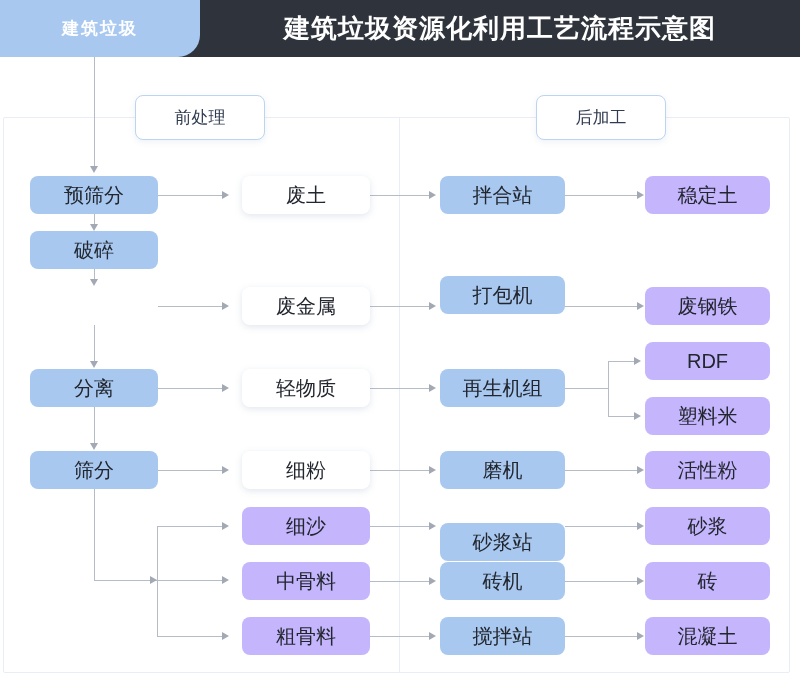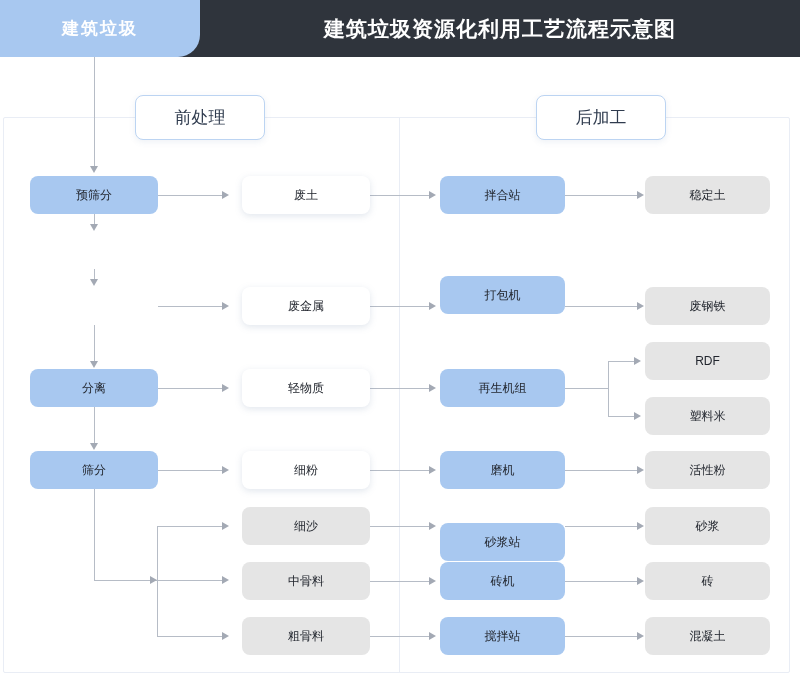--- a/index.html
+++ b/index.html
@@ -12,21 +12,21 @@
   #root { position: relative; width: 800px; height: 676px; background: #fff; }
 
   
   .header-bar {
     position: absolute; left: 0; top: 0; width: 800px; height: 57px;
     background: #2f343c; border-radius: 0 0 0 0;
   }
   .header-title {
     position: absolute; left: 200px; top: 0; width: 600px; height: 57px;
     display: flex; align-items: center; justify-content: center;
-    color: #ffffff; font-size: 21px; font-weight: bold; letter-spacing: 1px;
+    color: #ffffff; font-size: 26px; font-weight: bold; letter-spacing: 1px;
   }
   .header-tab {
     position: absolute; left: 0; top: 0; width: 200px; height: 57px;
     background: #a8c8f0;
     border-radius: 0 0 22px 0;
     display: flex; align-items: center; justify-content: center;
     color: #ffffff; font-size: 17px; font-weight: bold; letter-spacing: 2px;
   }
 
   
@@ -53,27 +53,27 @@
     z-index: 5;
   }
   #pill-pre  { left: 135px; top: 95px; width: 130px; }
   #pill-post { left: 536px; top: 95px; width: 130px; }
 
   
   .node {
     position: absolute; height: 38px;
     border-radius: 8px;
     display: flex; align-items: center; justify-content: center;
-    font-size: 12px; color: #22262e;
+    font-size: 20px; color: #22262e;
     z-index: 4;
     white-space: nowrap;
   }
   .node.blue   { background: #a8c8f0; }
   .node.white  { background: #ffffff; box-shadow: 0 2px 7px rgba(120,140,175,.22); }
-  .node.yellow { background: #e5e5e5; text-align: right; }
+  .node.yellow { background: #c4b5fd; text-align: right; }
 
   
   .c1 { left: 30px;  width: 128px; }
   .c2 { left: 242px; width: 128px; }
   .c3 { left: 440px; width: 125px; }
   .c4 { left: 645px; width: 125px; }
 
   
   .ln { position: absolute; background: #b6bcc6; z-index: 2; }
   .ln.h { height: 1px; }
@@ -110,20 +110,23 @@
   </div>
   <div class="pill" id="pill-post">
     <span>后加工</span>
   </div>
 
   <div class="ln v" style="left:94px; top:57px; height:112px;"></div>
   <div class="arw down" style="left:90px; top:166px;"></div>
 
   <div class="node blue c1" style="top:176px;">
     <span>预筛分</span>
+    </div>
+  <div class="node blue c1" style="top:231px;">
+    <span>破碎</span>
     </div>
   <div class="node blue c1" style="top:369px;">
     <span>分离</span>
     </div>
   <div class="node blue c1" style="top:451px;">
     <span>筛分</span>
     </div>
 
   <div class="ln v" style="left:94px; top:214px; height:12px;"></div>
   <div class="arw down" style="left:90px; top:224px;"></div>

